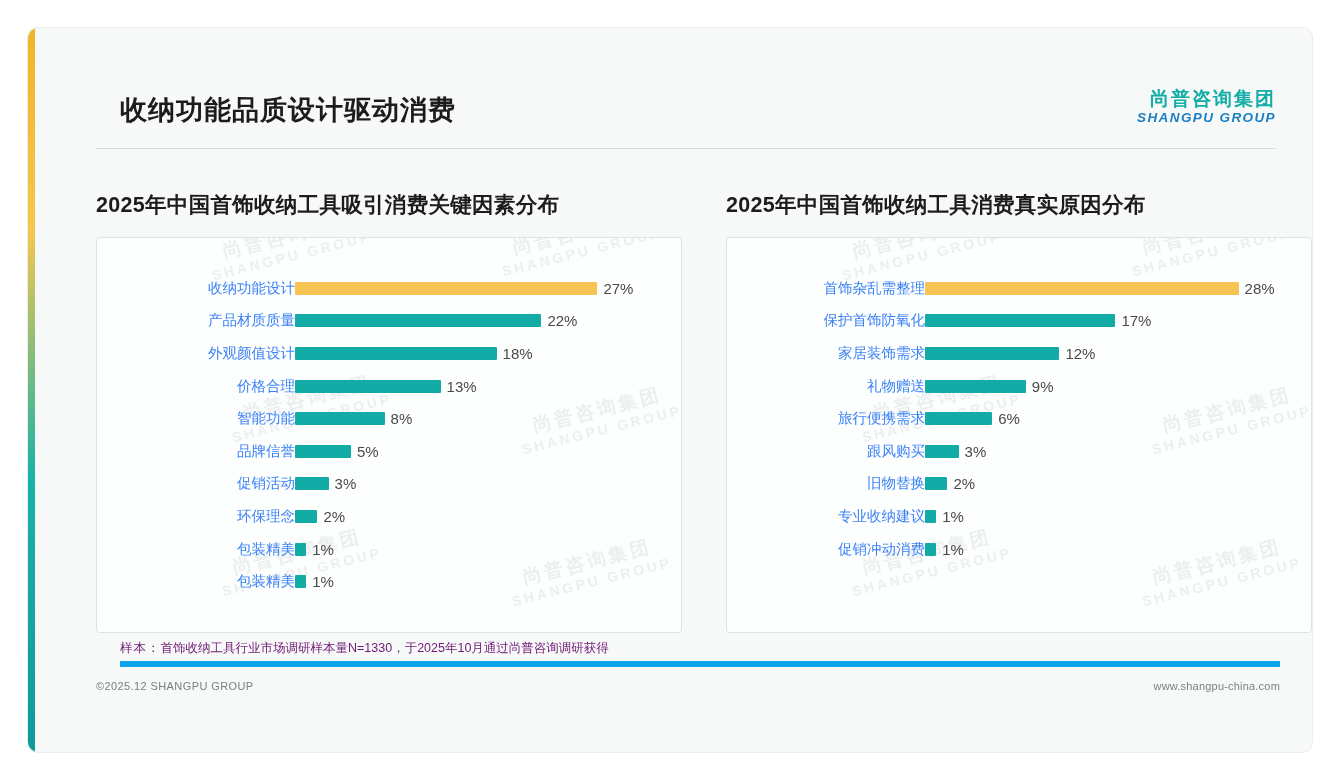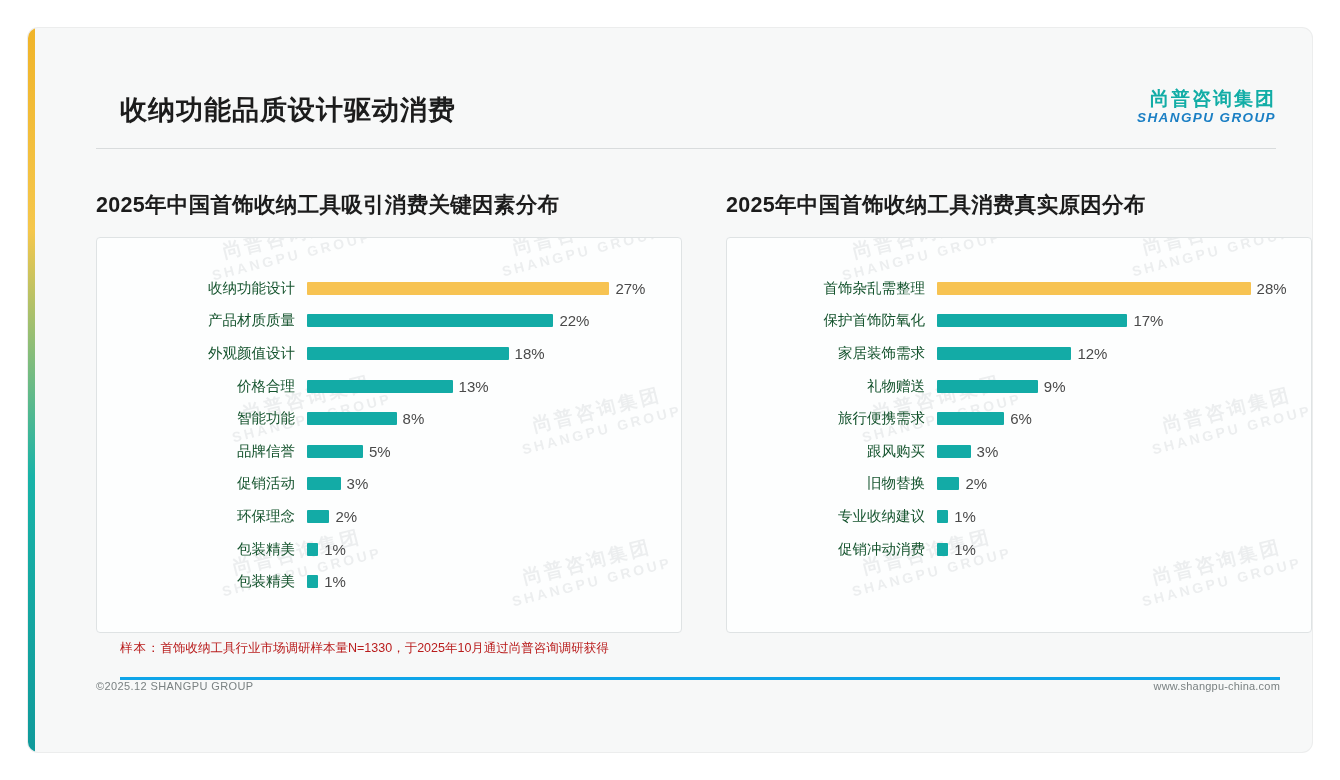--- a/index.html
+++ b/index.html
@@ -123,23 +123,22 @@
     box-sizing: border-box;
   }
   .row {
     display: flex;
     align-items: center;
     height: 32.6px;
   }
   .row-label {
     width: 198px;
     text-align: right;
-    padding-right: 12px;
     font-size: 14.5px;
-    color: #14532d;
+    color: #3b82f6;
     white-space: nowrap;
   }
   .bar-area {
     position: relative;
     flex: 1;
     height: 100%;
     display: flex;
     align-items: center;
   }
   .bar {
@@ -155,24 +154,24 @@
     color: #4a4a4a;
     margin-left: 6px;
     white-space: nowrap;
   }
   
   .source-note {
     position: absolute;
     left: 92px;
     top: 612px;
     width: 1160px;
-    padding-bottom: 20px;
-    border-bottom: 3px solid #0ea5e9;
+    padding-bottom: 4px;
+    border-bottom: 6px solid #0ea5e9;
     font-size: 12.5px;
-    color: #b91c1c;
+    color: #701a75;
   }
   .source-note .lbl { letter-spacing: 1px; }
   .footer {
     position: absolute;
     left: 68px;
     top: 652px;
     width: 1184px;
     display: flex;
     justify-content: space-between;
     align-items: center;

